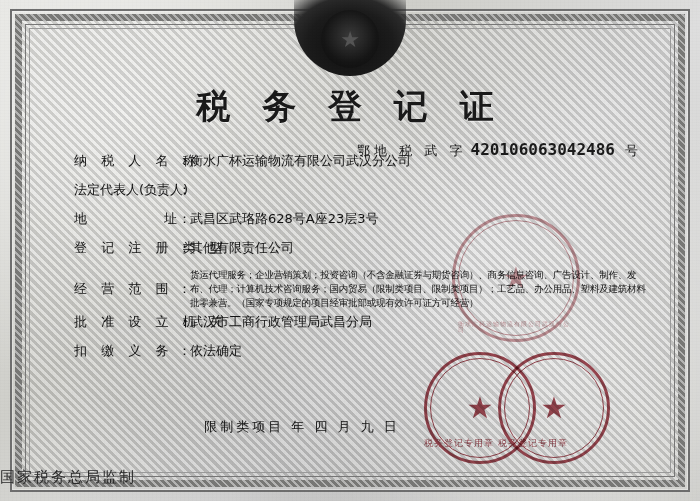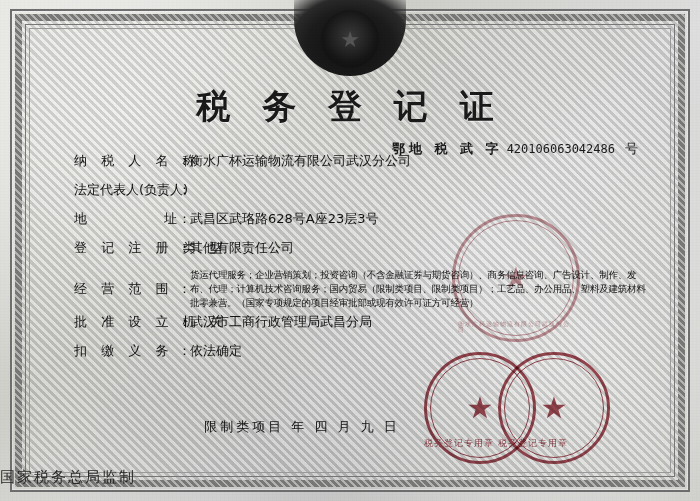--- a/index.html
+++ b/index.html
@@ -128,26 +128,27 @@
     position: absolute;
     top: 140px;
     right: 62px;
     font-size: 13px;
     color: #1b1b1b;
     font-family: "DejaVu Sans", sans-serif;
     letter-spacing: 1px;
     z-index: 4;
     white-space: nowrap;
   }
-  .serial .lbl { letter-spacing: 4px; font-weight: bold; }
+  .serial .lbl { letter-spacing: 4px; }
   .serial .num {
     font-family: "DejaVu Sans Mono", monospace;
     letter-spacing: 0px;
-    font-size: 12px;
+    font-size: 16px;
     padding: 0 4px;
+    font-weight: bold;
   }
   .serial .suffix { letter-spacing: 0; padding-left: 6px; }
 
   .fields {
     position: absolute;
     left: 74px;
     top: 152px;
     right: 46px;
     z-index: 4;
   }

